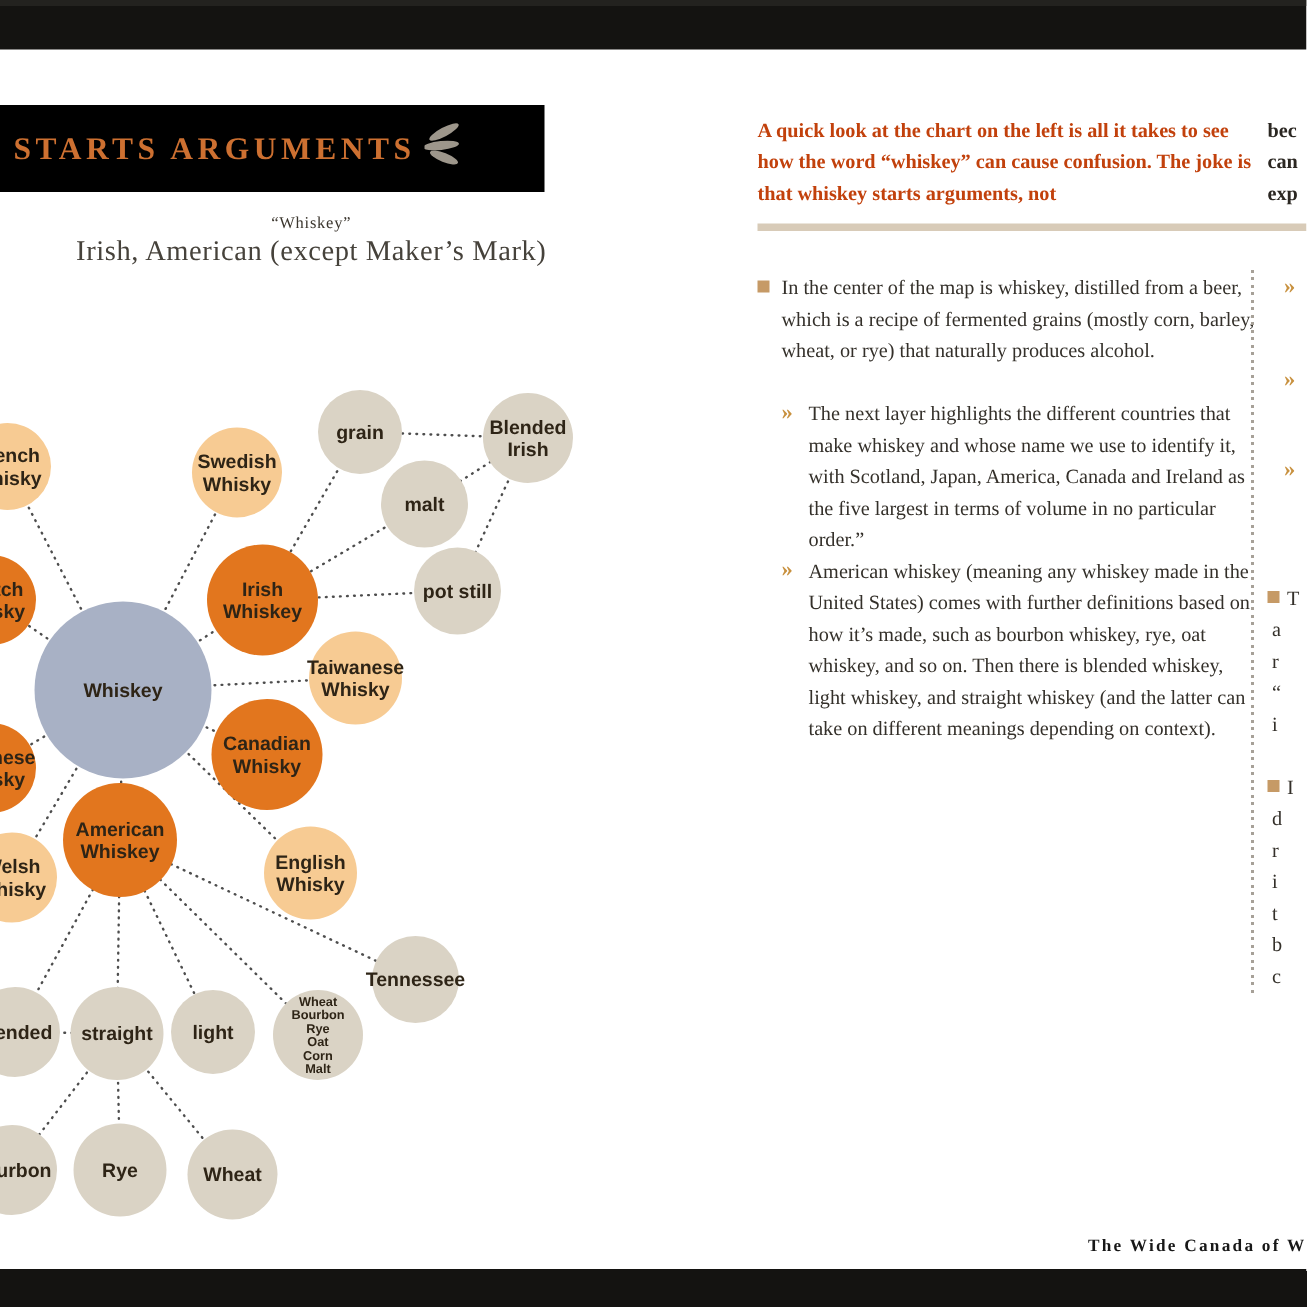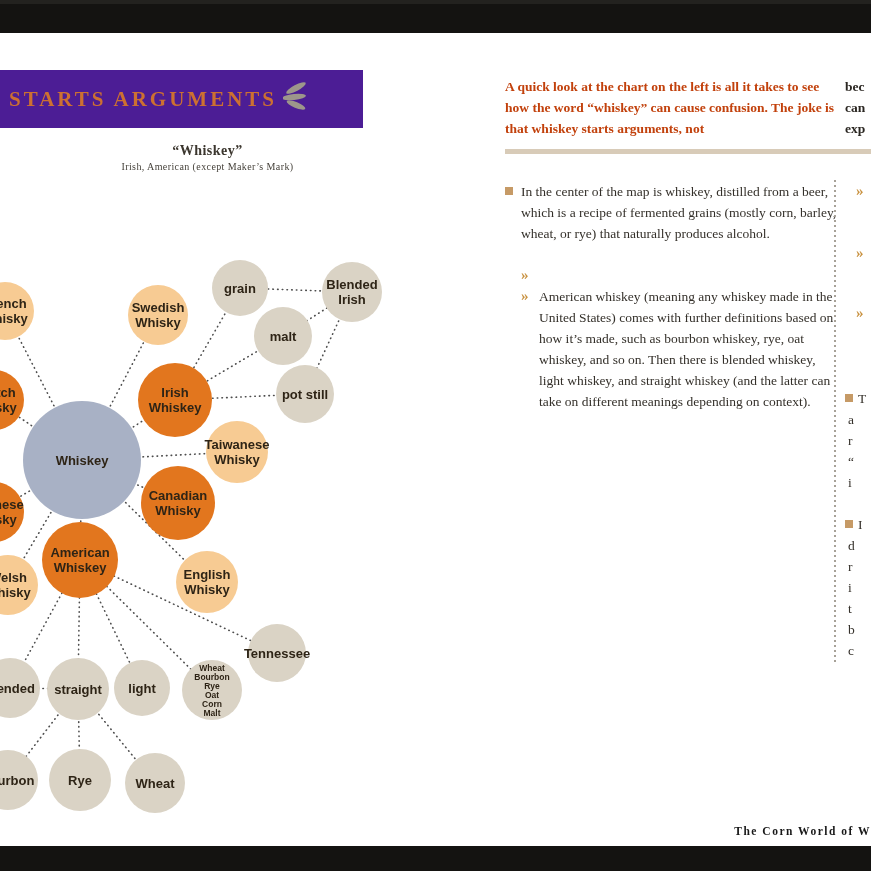--- a/index.html
+++ b/index.html
@@ -7,32 +7,32 @@
     width:871px;height:871px;position:relative;overflow:hidden;
     background:#ffffff;font-family:"Liberation Serif",serif;
   }
   .bar{position:absolute;left:0;width:871px;background:#141311;}
   .bar.top{top:0;height:33px;border-top:4px solid #23221f;box-sizing:border-box;}
   .bar.bottom{top:846px;height:25px;}
 
   
   .banner{
     position:absolute;left:0;top:70px;width:363px;height:58px;
-    background:#4c1d95;display:flex;align-items:center;
+    background:#000000;display:flex;align-items:center;
   }
   .banner-title{
     font-family:"Liberation Serif",serif;font-weight:bold;
     font-size:21px;letter-spacing:3px;color:#cd7031;padding-left:9px;white-space:nowrap;
   }
   .banner-orn{margin-left:6px;flex:0 0 auto;}
 
   
   .caption{position:absolute;left:25px;top:143px;width:365px;text-align:center;color:#3b362e;}
-  .caption-title{font-weight:bold;font-size:14px;letter-spacing:0.5px;}
-  .caption-sub{font-size:10px;letter-spacing:0.4px;color:#46423b;margin-top:2px;}
+  .caption-title{font-weight:normal;font-size:11px;letter-spacing:0.5px;}
+  .caption-sub{font-size:19px;letter-spacing:0.4px;color:#46423b;margin-top:2px;}
 
   
   #map{position:absolute;left:0;top:245px;width:400px;height:580px;overflow:hidden;}
   .node-label{font-family:"Liberation Sans",sans-serif;font-weight:bold;fill:#2e2416;}
 
   
   .intro{
     position:absolute;left:505px;top:76px;width:332px;
     font-weight:bold;font-size:13.5px;line-height:21px;color:#c2410c;
   }
@@ -173,20 +173,21 @@
   </div>
 <div class="rule"></div>
 
 <div class="bullets">
     <div class="b-item">
       <span class="sq"></span>
       <span class="b-text">In the center of the map is whiskey, distilled from a beer, which is a recipe of fermented grains (mostly corn, barley, wheat, or rye) that naturally produces alcohol.</span>
     </div>
     <div class="b-item gap sub">
       <span class="chev">»</span>
+      <span class="b-text">The next layer highlights the different countries that make whiskey and whose name we use to identify it, with Scotland, Japan, America, Canada and Ireland as the five largest in terms of volume in no particular order.”</span>
     </div>
     <div class="b-item sub">
       <span class="chev">»</span>
       <span class="b-text">American whiskey (meaning any whiskey made in the United States) comes with further definitions based on how it’s made, such as bourbon whiskey, rye, oat whiskey, and so on. Then there is blended whiskey, light whiskey, and straight whiskey (and the latter can take on different meanings depending on context).</span>
     </div>
   </div>
 
 <div class="v-divider"></div>
 <div id="cut-col">
     <div class="cut-chev" style="top: 181px;">»</div>
@@ -209,13 +210,13 @@
       </div>
       <div class="cont">d</div>
       <div class="cont">r</div>
       <div class="cont">i</div>
       <div class="cont">t</div>
       <div class="cont">b</div>
       <div class="cont">c</div>
     </div>
   </div>
 
-<div class="footer">The Corn World of W</div>
+<div class="footer">The Wide Canada of W</div>
 
 </body></html>

